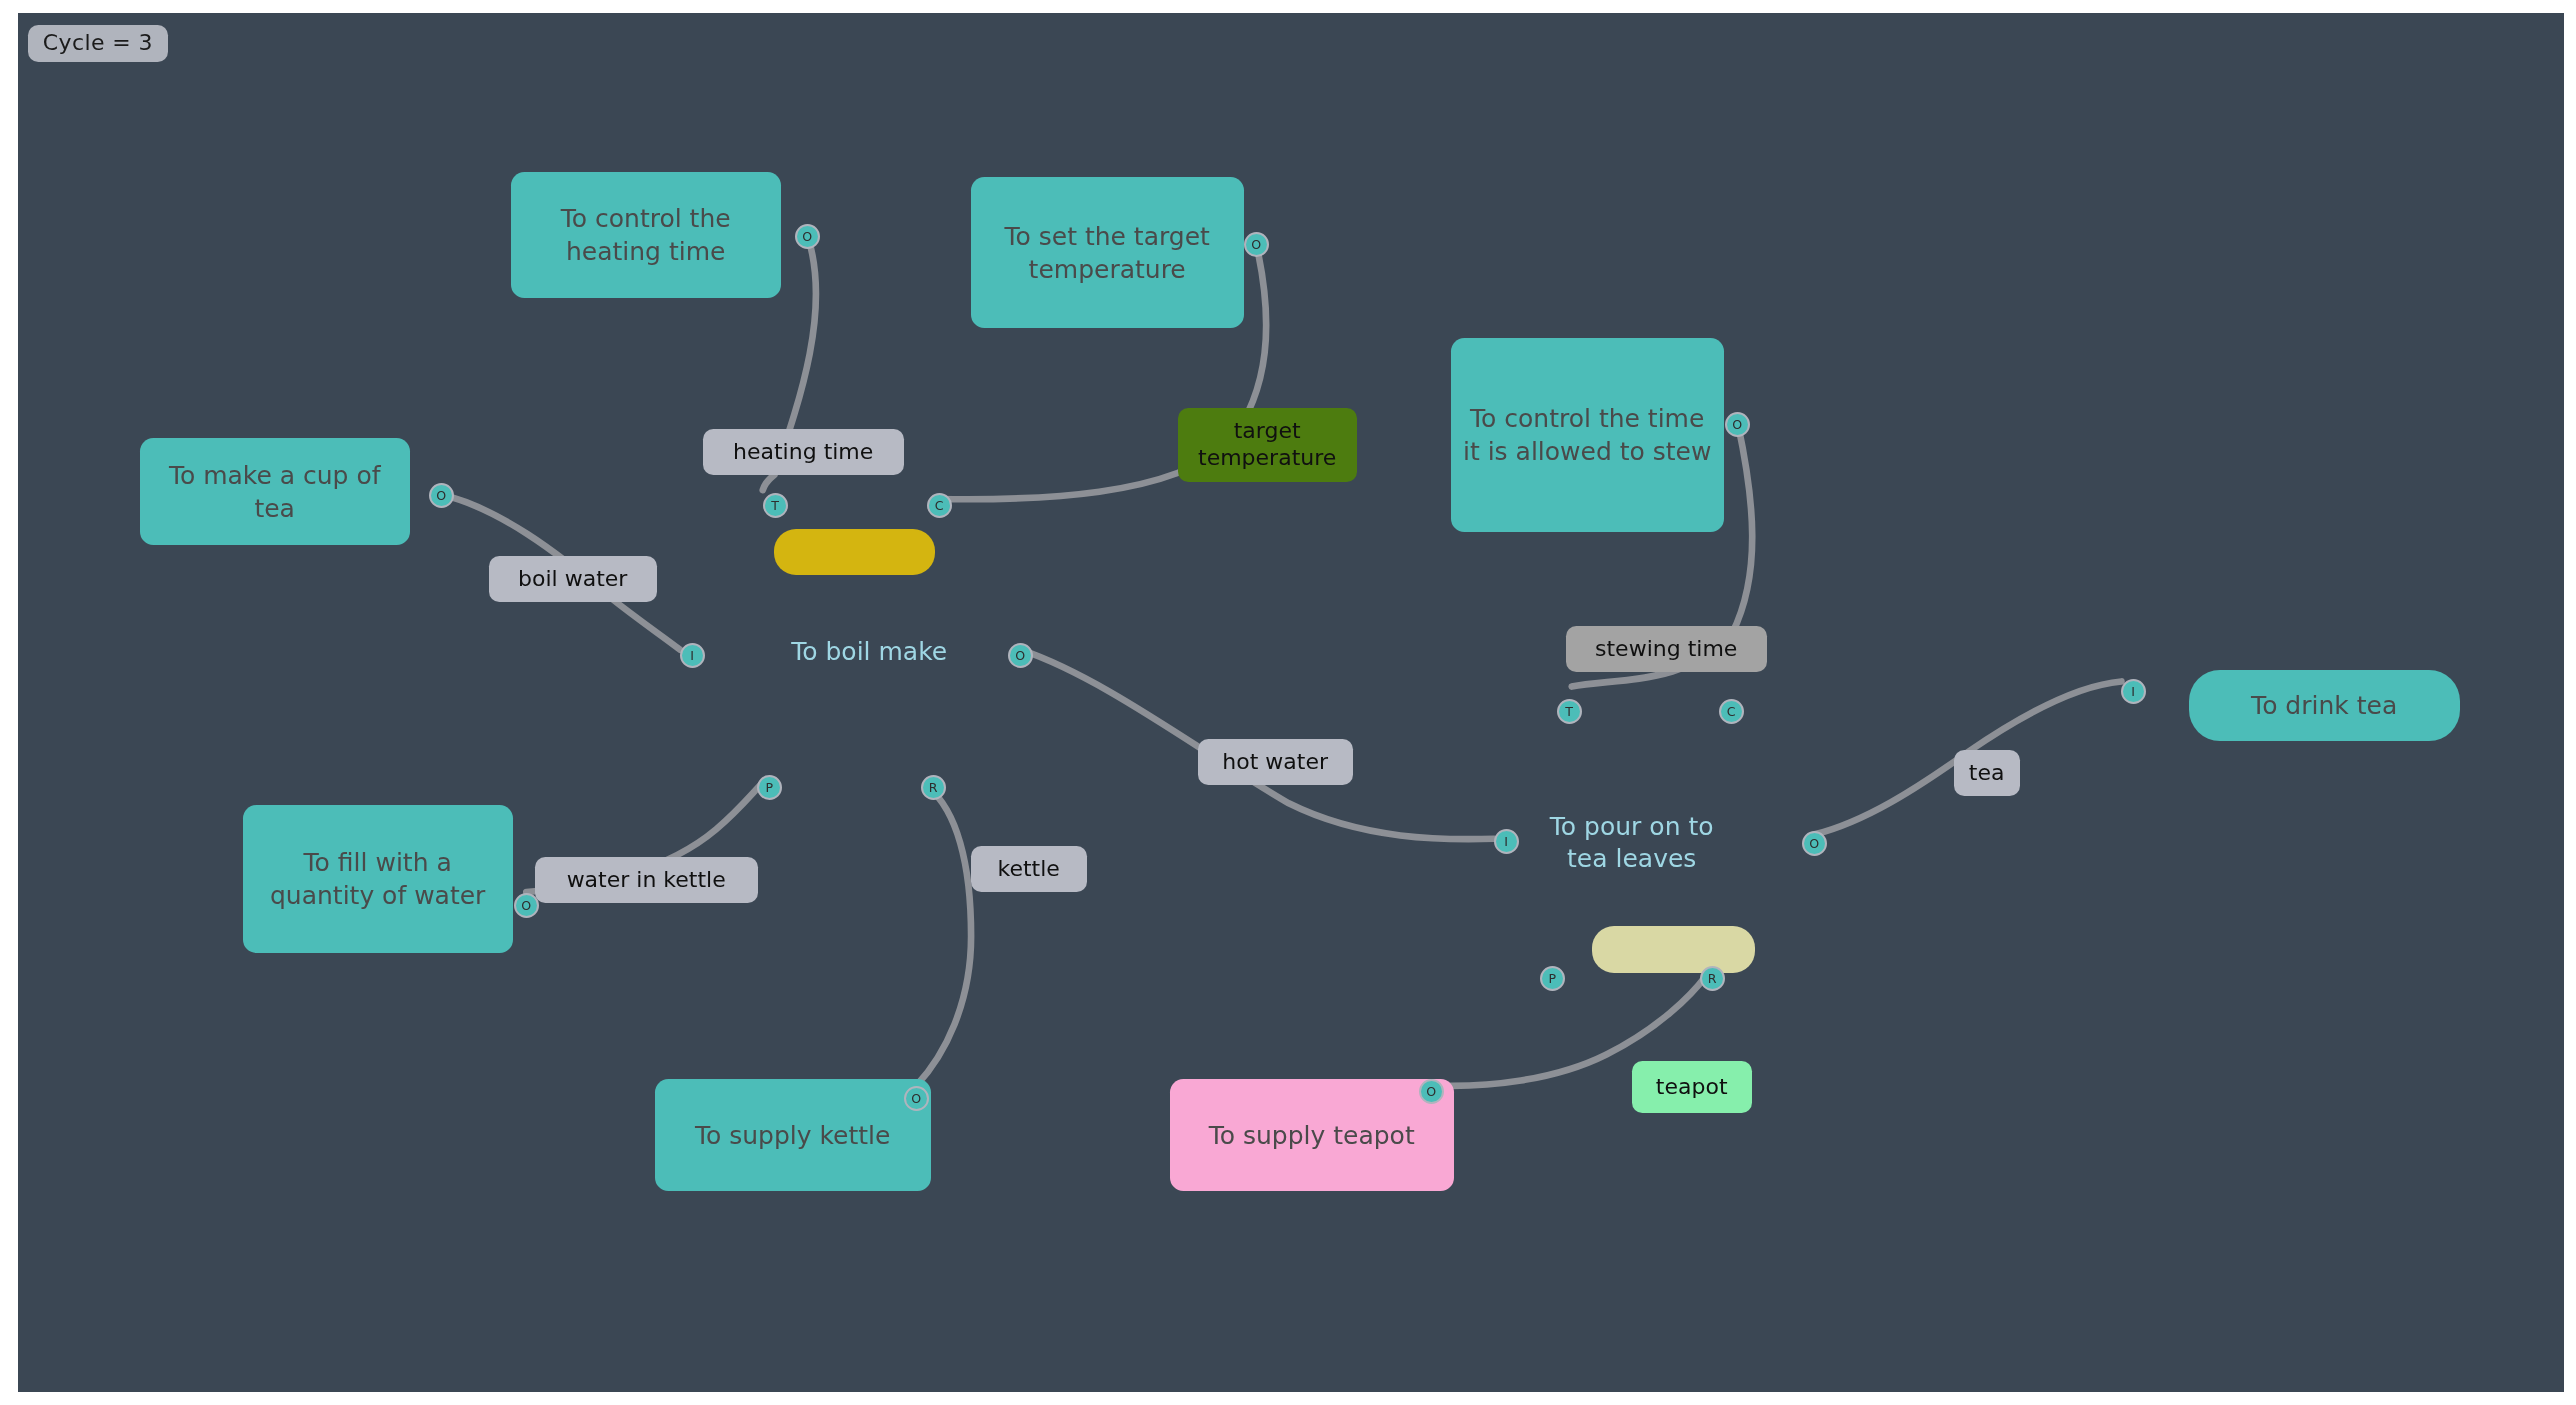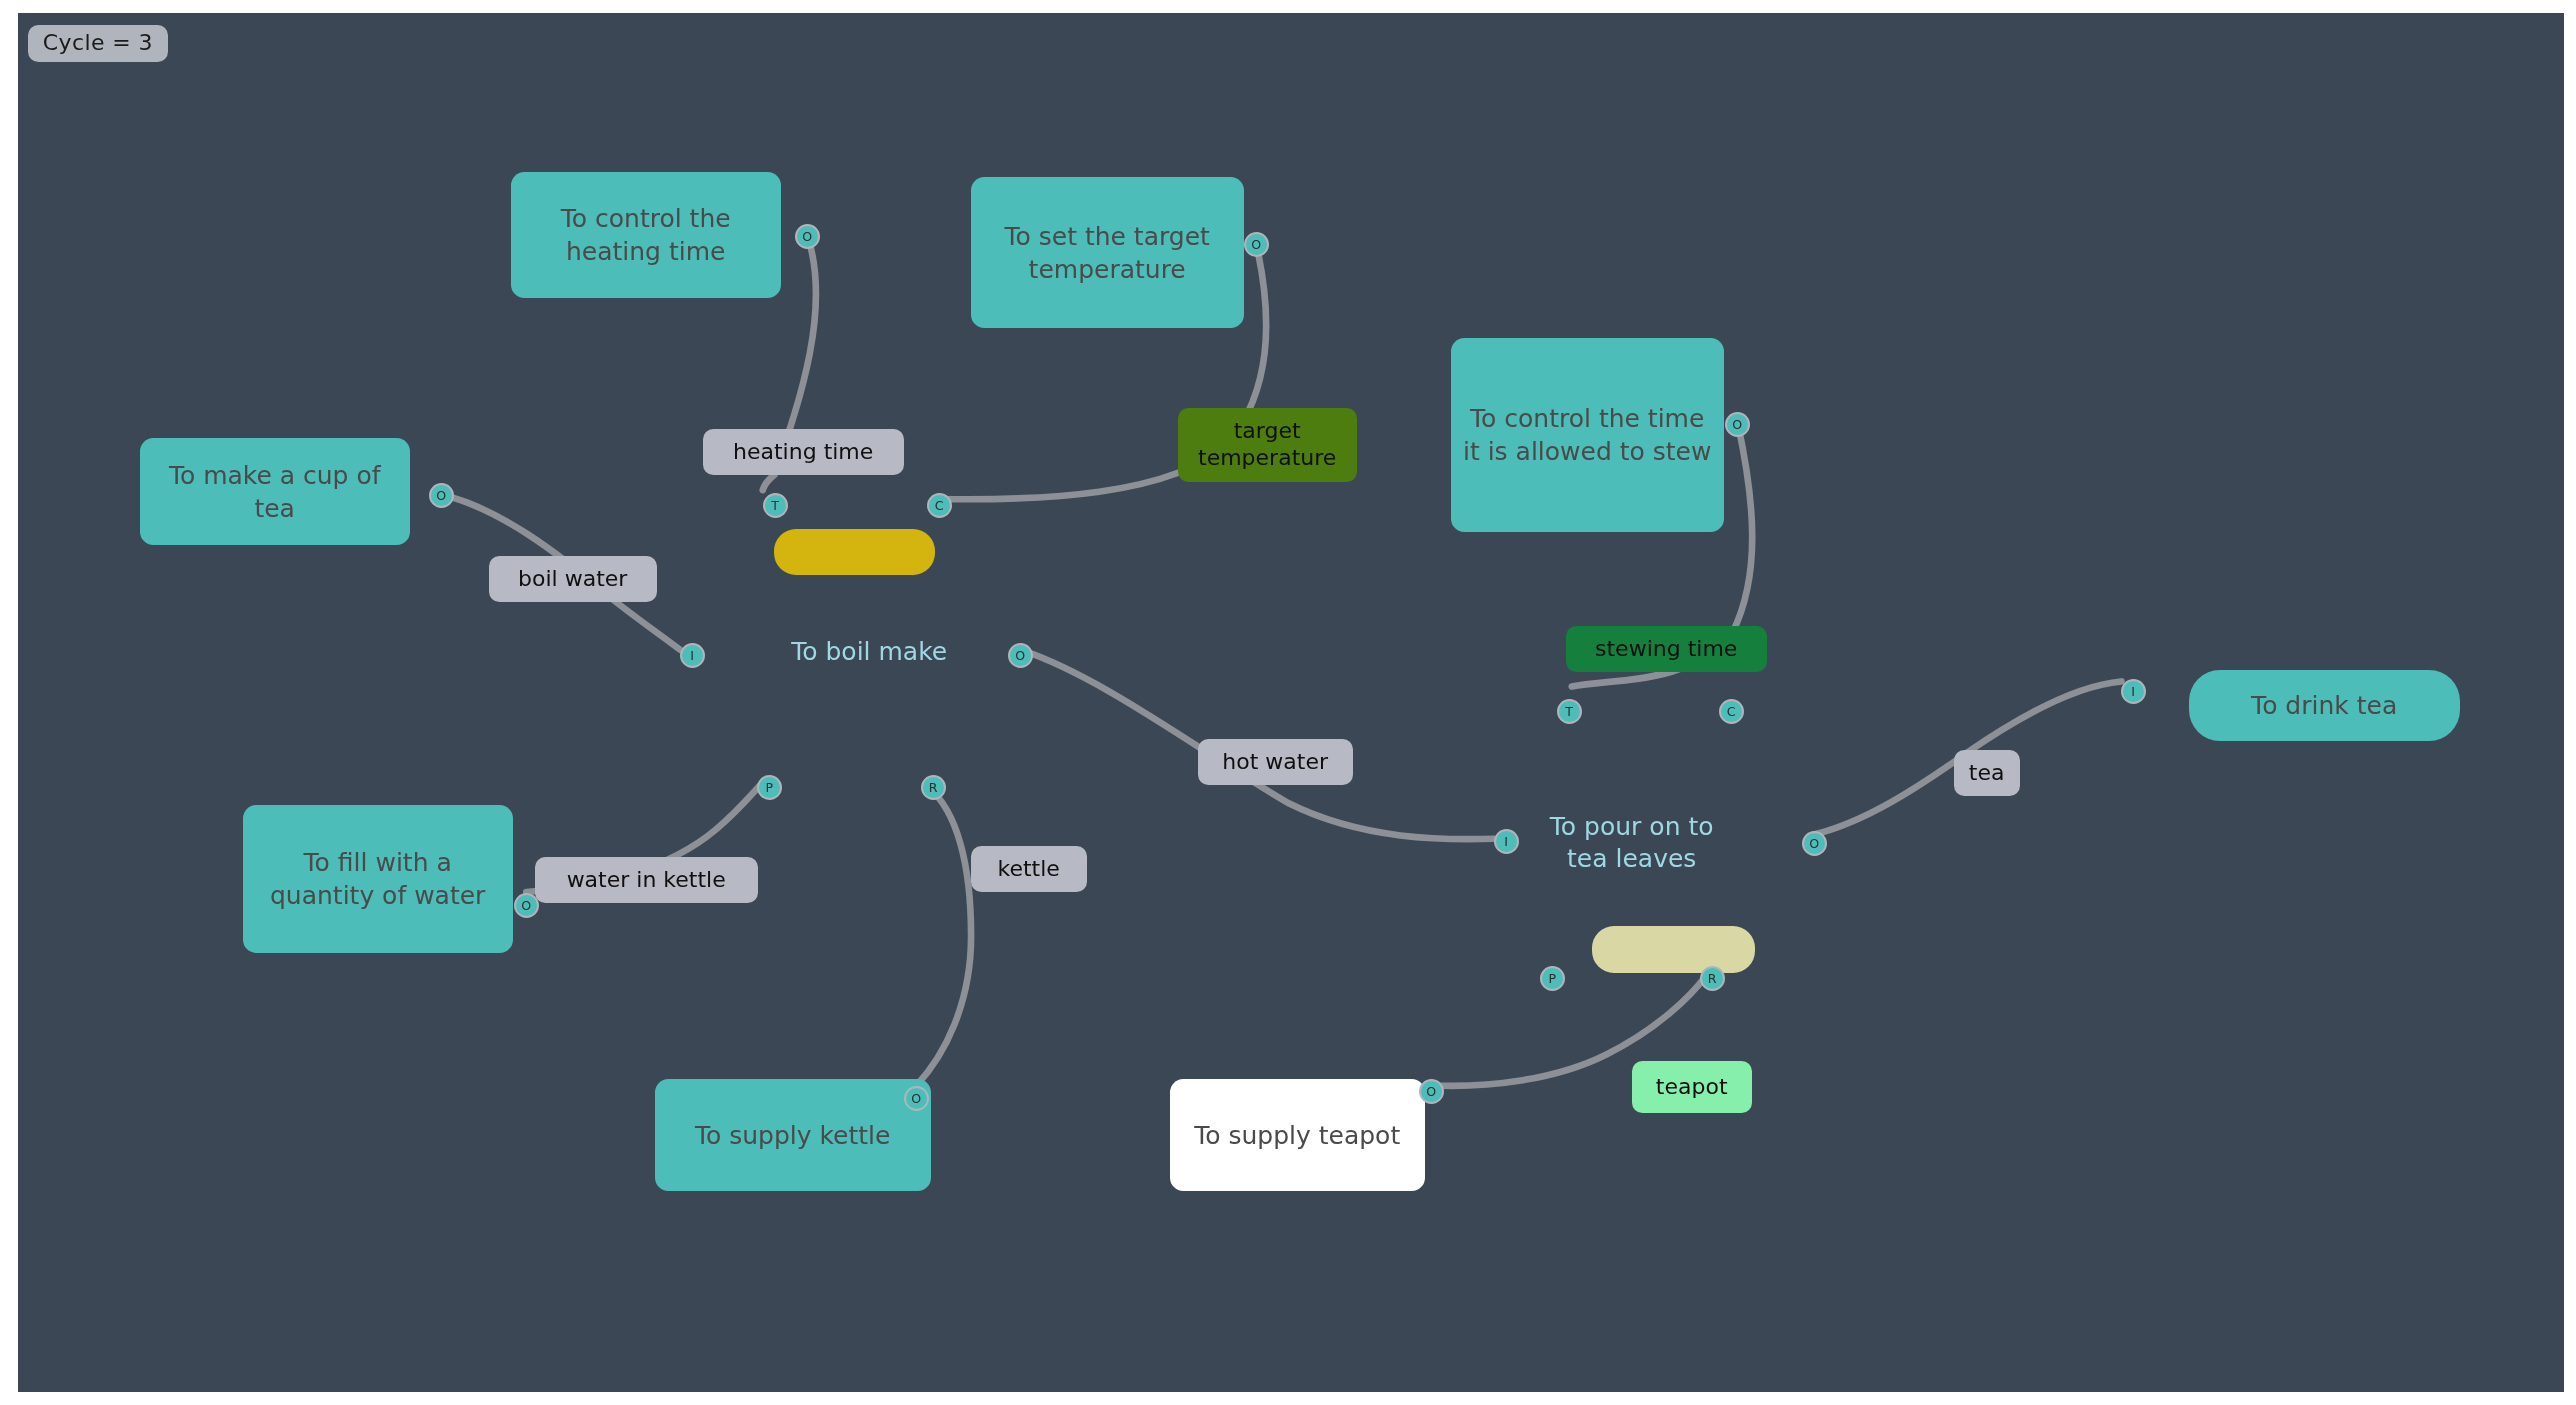--- a/index.html
+++ b/index.html
@@ -136,36 +136,36 @@
     <div class="cycle-badge">Cycle = 3</div>
 
     <div id="bars-layer">
         <div class="bar" style="left: 756px; top: 516px; width: 161px; height: 46px; background: rgb(212, 181, 16);"></div>
         <div class="bar" style="left: 1574px; top: 913px; width: 163px; height: 47px; background: rgb(217, 216, 164);"></div>
       </div>
     <div id="pills-layer">
         <div class="pill" style="left: 685px; top: 416px; width: 201px; height: 46px; background: rgb(183, 186, 196);">heating time</div>
         <div class="pill two-line" style="left: 1160px; top: 395px; width: 179px; height: 74px; background: #4d7c0f;">target temperature</div>
         <div class="pill" style="left: 471px; top: 543px; width: 168px; height: 46px; background: rgb(183, 186, 196);">boil water</div>
-        <div class="pill" style="left: 1548px; top: 613px; width: 201px; height: 46px; background: #15803d;">stewing time</div>
+        <div class="pill" style="left: 1548px; top: 613px; width: 201px; height: 46px; background: #a3a3a3;">stewing time</div>
         <div class="pill" style="left: 1180px; top: 726px; width: 155px; height: 46px; background: rgb(183, 186, 196);">hot water</div>
         <div class="pill" style="left: 1936px; top: 737px; width: 66px; height: 46px; background: rgb(183, 186, 196);">tea</div>
         <div class="pill" style="left: 517px; top: 844px; width: 223px; height: 46px; background: rgb(183, 186, 196);">water in kettle</div>
         <div class="pill" style="left: 953px; top: 833px; width: 116px; height: 46px; background: rgb(183, 186, 196);">kettle</div>
         <div class="pill" style="left: 1614px; top: 1048px; width: 120px; height: 52px; background: #86efac;">teapot</div>
       </div>
     <div id="boxes-layer">
         <div class="gbox" style="left: 493px; top: 159px; width: 270px; height: 126px; background: rgb(76, 189, 184);">To control the heating time</div>
         <div class="gbox" style="left: 953px; top: 164px; width: 273px; height: 151px; background: rgb(76, 189, 184);">To set the target temperature</div>
         <div class="gbox" style="left: 1433px; top: 325px; width: 273px; height: 194px; background: rgb(76, 189, 184);">To control the time it is allowed to stew</div>
         <div class="gbox" style="left: 122px; top: 425px; width: 270px; height: 107px; background: rgb(76, 189, 184);">To make a cup of tea</div>
         <div class="gbox" style="left: 2171px; top: 657px; width: 271px; height: 71px; background: rgb(76, 189, 184); border-radius: 31px;">To drink tea</div>
         <div class="gbox" style="left: 225px; top: 792px; width: 270px; height: 148px; background: rgb(76, 189, 184);">To fill with a quantity of water</div>
         <div class="gbox" style="left: 637px; top: 1066px; width: 276px; height: 112px; background: rgb(76, 189, 184);">To supply kettle</div>
-        <div class="gbox" style="left: 1152px; top: 1066px; width: 255px; height: 112px; background: #ffffff;">To supply teapot</div>
+        <div class="gbox" style="left: 1152px; top: 1066px; width: 284px; height: 112px; background: #f9a8d4;">To supply teapot</div>
       </div>
     <div id="captions-layer">
         <div class="caption" style="left: 746px; top: 623px; width: 211px; color: rgb(159, 215, 228);">To boil make</div>
         <div class="caption" style="left: 1518px; top: 798px; width: 192px; color: rgb(159, 215, 228);">To pour on to
 tea leaves</div>
       </div>
     <div id="ports-layer">
         <div class="port" style="left: 777px; top: 211px; background: rgb(76, 189, 184); border-color: rgb(176, 180, 189);">O</div>
         <div class="port" style="left: 1226px; top: 219px; background: rgb(76, 189, 184); border-color: rgb(176, 180, 189);">O</div>
         <div class="port" style="left: 1707px; top: 399px; background: rgb(76, 189, 184); border-color: rgb(176, 180, 189);">O</div>

